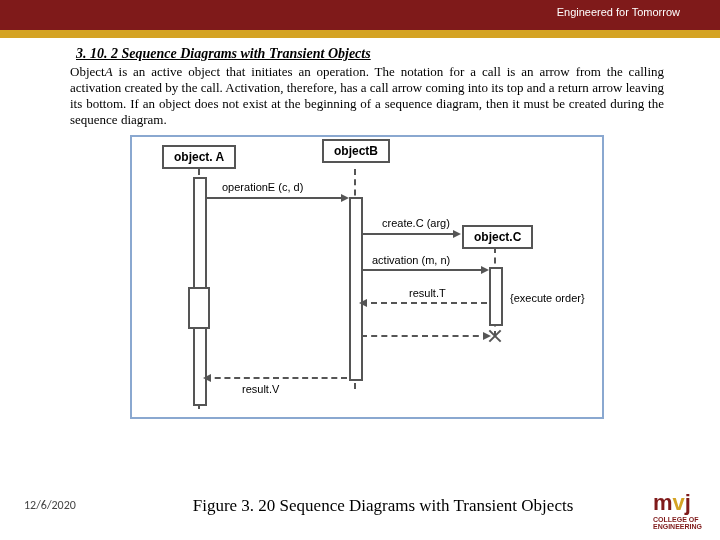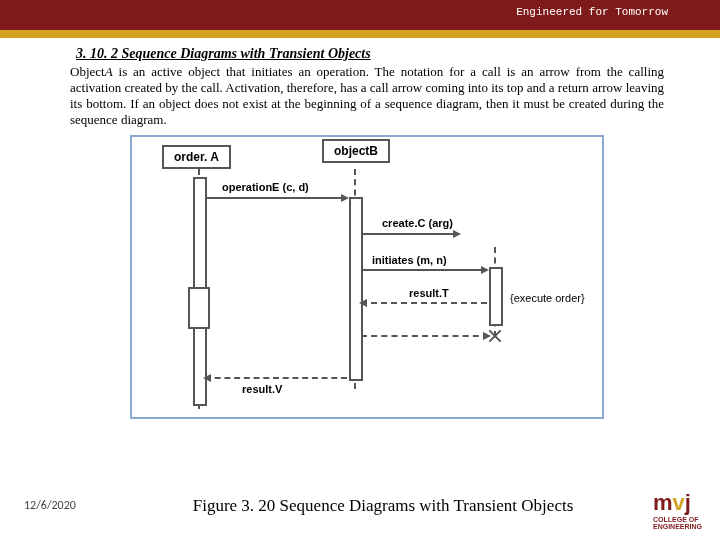--- a/index.html
+++ b/index.html
@@ -13,24 +13,24 @@
     overflow: hidden;
   }
   .header-band {
     width: 100%;
     height: 30px;
     background: #7f1a1a;
     position: relative;
   }
   .header-tag {
     position: absolute;
-    right: 52px;
+    right: 40px;
     top: 6px;
     color: #fff;
-    font-family: Liberation Mono, monospace;
+    font-family: Liberation Sans, sans-serif;
     font-size: 11px;
   }
   .header-sub {
     width: 100%;
     height: 8px;
     background: #d4a324;
   }
   .content {
     padding: 4px 56px 0 70px;
   }
@@ -92,21 +92,21 @@
   .arrow .head-l {
     position: absolute;
     left: -2px; top: -5px;
     width: 0; height: 0;
     border-right: 8px solid #555;
     border-top: 4px solid transparent;
     border-bottom: 4px solid transparent;
   }
   .msg {
     position: absolute;
-    font-weight: bold;
+    font-weight: normal;
     font-size: 11px;
     white-space: nowrap;
   }
   .footer-date {
     position: absolute;
     left: 24px;
     bottom: 28px;
     font-family: Calibri, Arial, sans-serif;
     font-size: 12px;
     color: #444;
@@ -154,22 +154,23 @@
 <div class="header-sub"></div>
 
 <div class="content">
   <div class="section-title">3. 10. 2 Sequence Diagrams with Transient Objects</div>
   <div class="body-text">
     <span>Object</span><em>A</em><span> is an active object that initiates an operation. The notation for a call is an arrow from the calling activation created by the call. Activation, therefore, has a call arrow coming into its top and a return arrow leaving its bottom. If an object does not exist at the beginning of a sequence diagram, then it must be created during the sequence diagram.</span>
   </div>
 
   <div class="diagram">
 
-    <div class="obj-box" style="left:30px; top:8px;">order. A</div>
+    <div class="obj-box" style="left:30px; top:8px;">object. A</div>
     <div class="obj-box" style="left:190px; top:2px;">objectB</div>
+    <div class="obj-box" style="left:330px; top:88px;">object.C</div>
 
     <div class="lifeline" style="left:66px; top:32px; height:240px;"></div>
     <div class="lifeline" style="left:222px; top:32px; height:220px;"></div>
     <div class="lifeline" style="left:362px; top:110px; height:90px;"></div>
 
     <div class="activation" style="left:61px; top:40px; height:225px;"></div>
     <div class="activation" style="left:217px; top:60px; height:180px;"></div>
     <div class="activation" style="left:357px; top:130px; height:55px;"></div>
     <div class="activation" style="left:56px; top:150px; width:18px; height:38px;"></div>
 
@@ -179,21 +180,21 @@
     <div class="msg" style="left:90px; top:44px;">operationE (c, d)</div>
 
     <div class="arrow" style="left:229px; top:96px; width:98px;">
         <div class="head-r"></div>
       </div>
     <div class="msg" style="left:250px; top:80px;text-align:center;">create.C (arg)</div>
 
     <div class="arrow" style="left:229px; top:132px; width:126px;">
         <div class="head-r"></div>
       </div>
-    <div class="msg" style="left:240px; top:117px;">initiates (m, n)</div>
+    <div class="msg" style="left:240px; top:117px;">activation (m, n)</div>
 
     <div class="arrow dashed" style="left:229px; top:165px; width:126px;">
         <div class="head-l"></div>
       </div>
     <div class="msg" style="left:265px; top:150px;padding-left:12px;">result.T</div>
 
     <div class="arrow dashed" style="left:229px; top:198px; width:128px;">
         <div class="head-r"></div>
       </div>
     <div class="cross" style="left:356px; top:192px;"></div>

